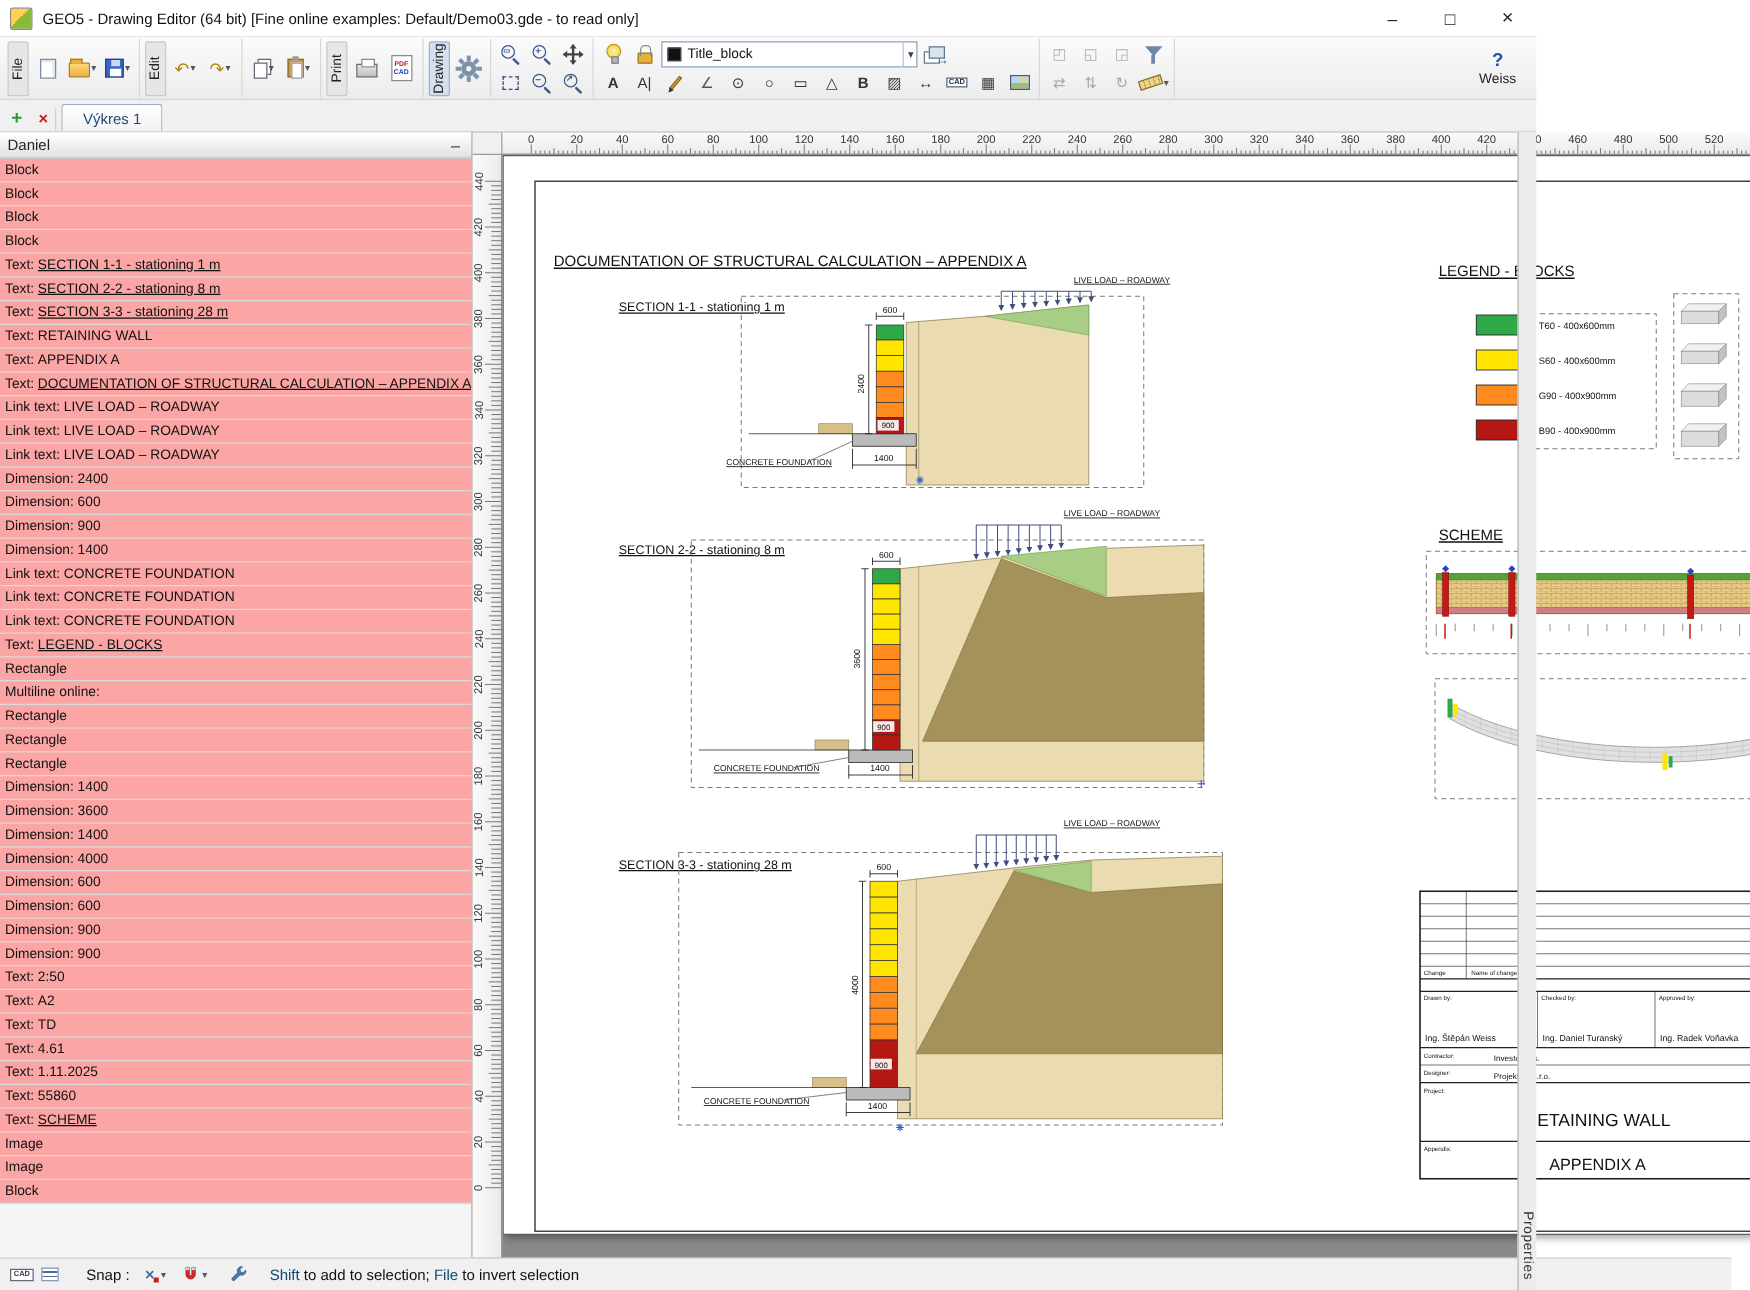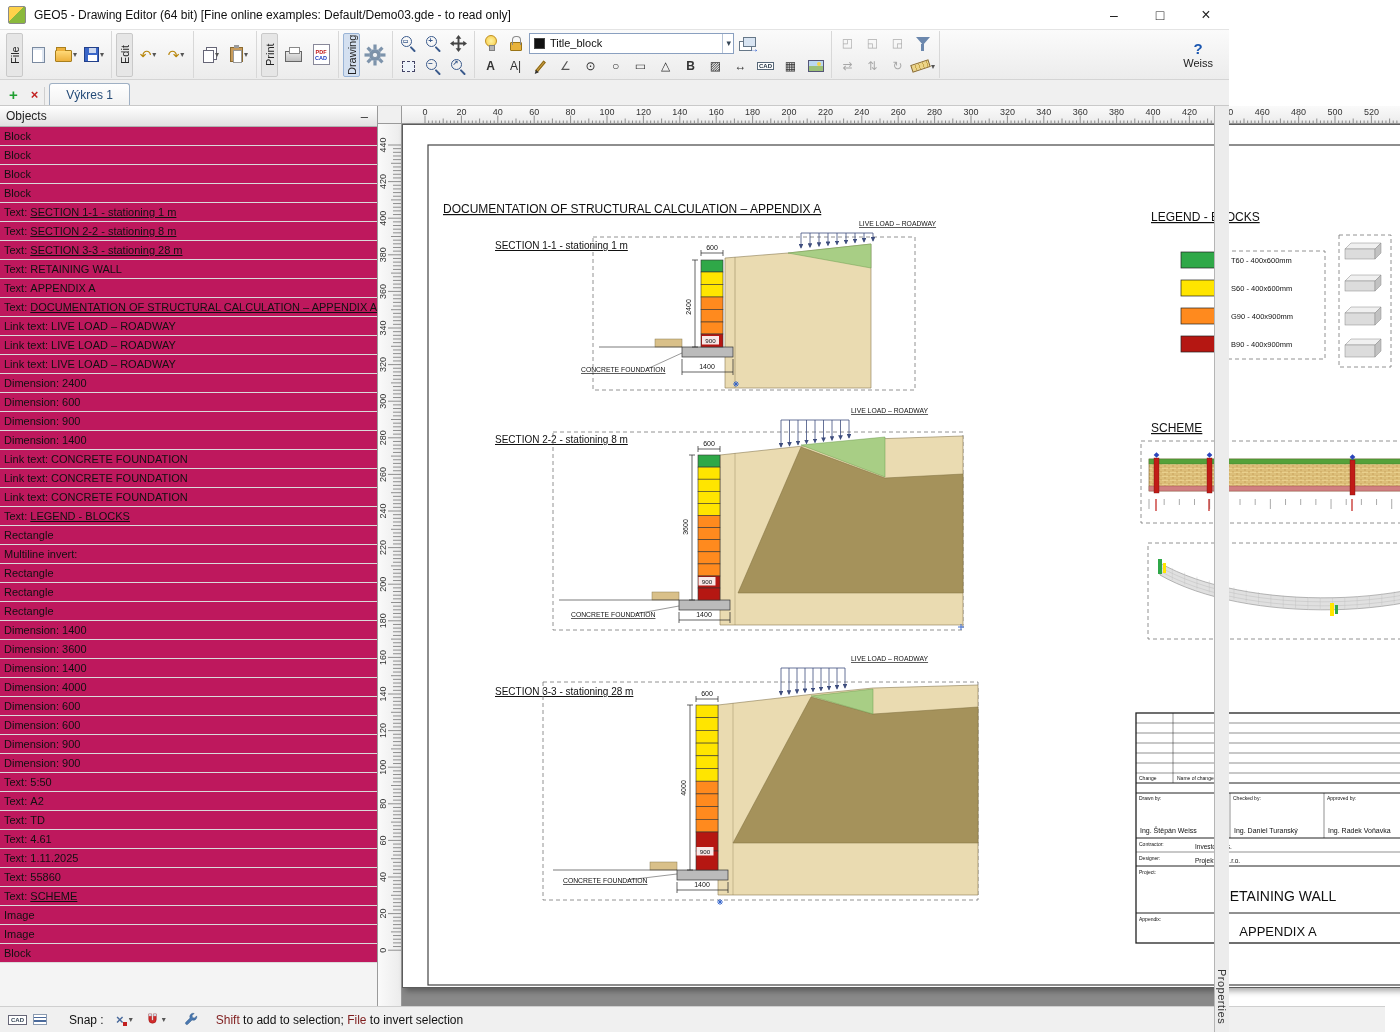--- a/index.html
+++ b/index.html
@@ -89,21 +89,21 @@
 
   
   .mainrow{flex:1;display:flex;min-height:0;padding-right:15px}
 
   
   .sidebar{flex:0 0 200px;display:flex;flex-direction:column;border-right:1px solid #9a9a9a;background:#f4f4f4;min-height:0}
   .panel-header{flex:0 0 21px;display:flex;align-items:center;background:linear-gradient(#ffffff,#e1e1e1);
     border-bottom:1px solid #b0b0b0;padding:0 6px;font-size:12px;color:#222}
   .panel-header .collapse{margin-left:auto;font-size:13px;color:#333;padding:0 3px}
   .obj-list{flex:1;overflow:hidden;background:#f4f4f4}
-  .obj-row{height:19px;line-height:18px;background:#be185d;border-bottom:1px solid #dadada;font-size:11px;
+  .obj-row{height:19px;line-height:18px;background:#fca5a5;border-bottom:1px solid #dadada;font-size:11px;
     padding-left:4px;white-space:nowrap;overflow:hidden;display:flex}
   .obj-row .pfx{white-space:pre}
   .obj-row .val{white-space:pre}
   .obj-row .undl{text-decoration:underline}
 
   
   .canvas-area{flex:1;position:relative;background:#898989;min-width:0}
   .ruler-corner{position:absolute;left:0;top:0;width:24px;height:18px;background:#f0f0f0;border-right:1px solid #9a9a9a;border-bottom:1px solid #9a9a9a}
   .hruler{position:absolute;left:24px;top:0;width:1161px;height:18px;background:linear-gradient(#fafafa,#ececec);border-bottom:1px solid #9a9a9a}
   .vruler{position:absolute;left:0;top:18px;width:24px;height:882px;background:linear-gradient(90deg,#fafafa,#ececec);border-right:1px solid #9a9a9a}
@@ -139,21 +139,21 @@
   .tb-big{font-size:14px;text-anchor:middle}
   .tb-big2{font-size:13px;text-anchor:middle}
   .tb-md{font-size:10px}
   .tb-note{font-size:5.4px;text-anchor:end;fill:#333}
 
   
   .statusbar{flex:0 0 26px;width:1385px;background:#f0f0f0;border-top:1px solid #cfcfcf;display:flex;align-items:center;gap:6px;padding:0 8px;font-size:12px}
   .mini-cad{border:1px solid #667;font-size:6px;font-weight:bold;color:#345;background:#fff;padding:1px 2px}
   .mini-lines{width:14px;height:11px;background:repeating-linear-gradient(#fff 0 2px,#4a6a9c 2px 3.5px);border:1px solid #8a9ab0}
   .sb-btn{display:flex;align-items:center;gap:1px;padding:1px 2px;border:1px solid transparent}
-  .hint .kbd{color:#7f1d1d}
+  .hint .kbd{color:#0c4a6e}
   .snapx-ico{position:relative;width:14px;height:14px;color:#4a6a9c;font-weight:bold;font-size:13px;line-height:14px;text-align:center}
   .snapx-ico::after{content:"";position:absolute;right:0;bottom:1px;width:4px;height:4px;background:#c22020}
 
   
   .props-strip{position:absolute;right:0;top:106px;bottom:0;width:15px;background:#ececec;border-left:1px solid #b5b5b5;z-index:5}
   .props-strip span{position:absolute;top:auto;bottom:8px;left:1px;writing-mode:vertical-rl;font-size:11px;color:#333;letter-spacing:.5px}
 </style>
 </head>
 <body>
 
@@ -385,21 +385,21 @@
     <span class="tab-close-btn">×</span>
     <div class="tab">
         <span>Výkres 1</span>
       </div>
   </div>
 
   <div class="mainrow">
 
     <div class="sidebar">
       <div class="panel-header">
-        <span>Objects</span>
+        <span>Daniel</span>
         <span class="collapse">–</span>
       </div>
       <div class="obj-list">
           <div class="obj-row">
             <span class="pfx"></span>
             <span class="val">Block</span>
           </div>
           <div class="obj-row">
             <span class="pfx"></span>
             <span class="val">Block</span>
@@ -478,21 +478,21 @@
           </div>
           <div class="obj-row">
             <span class="pfx">Text: </span>
             <span class="val undl">LEGEND - BLOCKS</span>
           </div>
           <div class="obj-row">
             <span class="pfx"></span>
             <span class="val">Rectangle</span>
           </div>
           <div class="obj-row">
-            <span class="pfx">Multiline invert: </span>
+            <span class="pfx">Multiline online: </span>
           </div>
           <div class="obj-row">
             <span class="pfx"></span>
             <span class="val">Rectangle</span>
           </div>
           <div class="obj-row">
             <span class="pfx"></span>
             <span class="val">Rectangle</span>
           </div>
           <div class="obj-row">
@@ -526,21 +526,21 @@
           <div class="obj-row">
             <span class="pfx">Dimension: </span>
             <span class="val">900</span>
           </div>
           <div class="obj-row">
             <span class="pfx">Dimension: </span>
             <span class="val">900</span>
           </div>
           <div class="obj-row">
             <span class="pfx">Text: </span>
-            <span class="val">5:50</span>
+            <span class="val">2:50</span>
           </div>
           <div class="obj-row">
             <span class="pfx">Text: </span>
             <span class="val">A2</span>
           </div>
           <div class="obj-row">
             <span class="pfx">Text: </span>
             <span class="val">TD</span>
           </div>
           <div class="obj-row">

